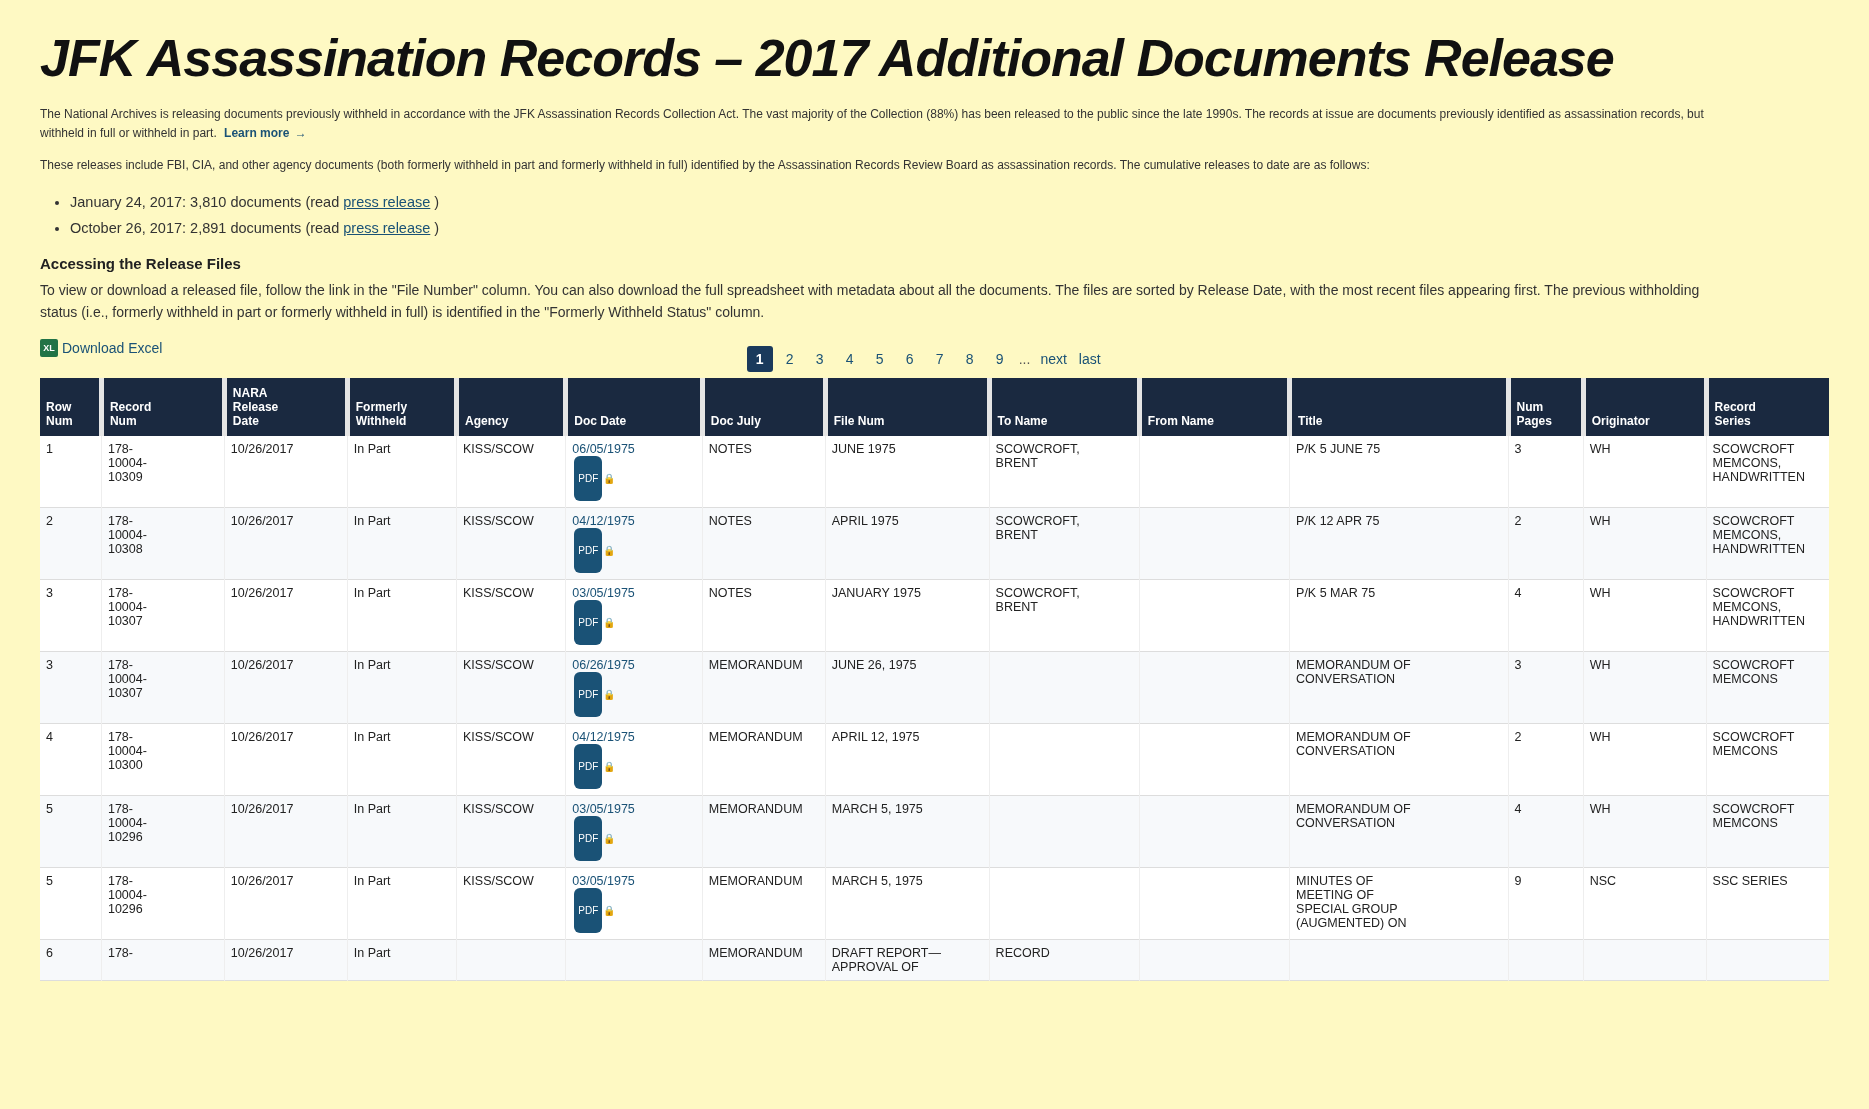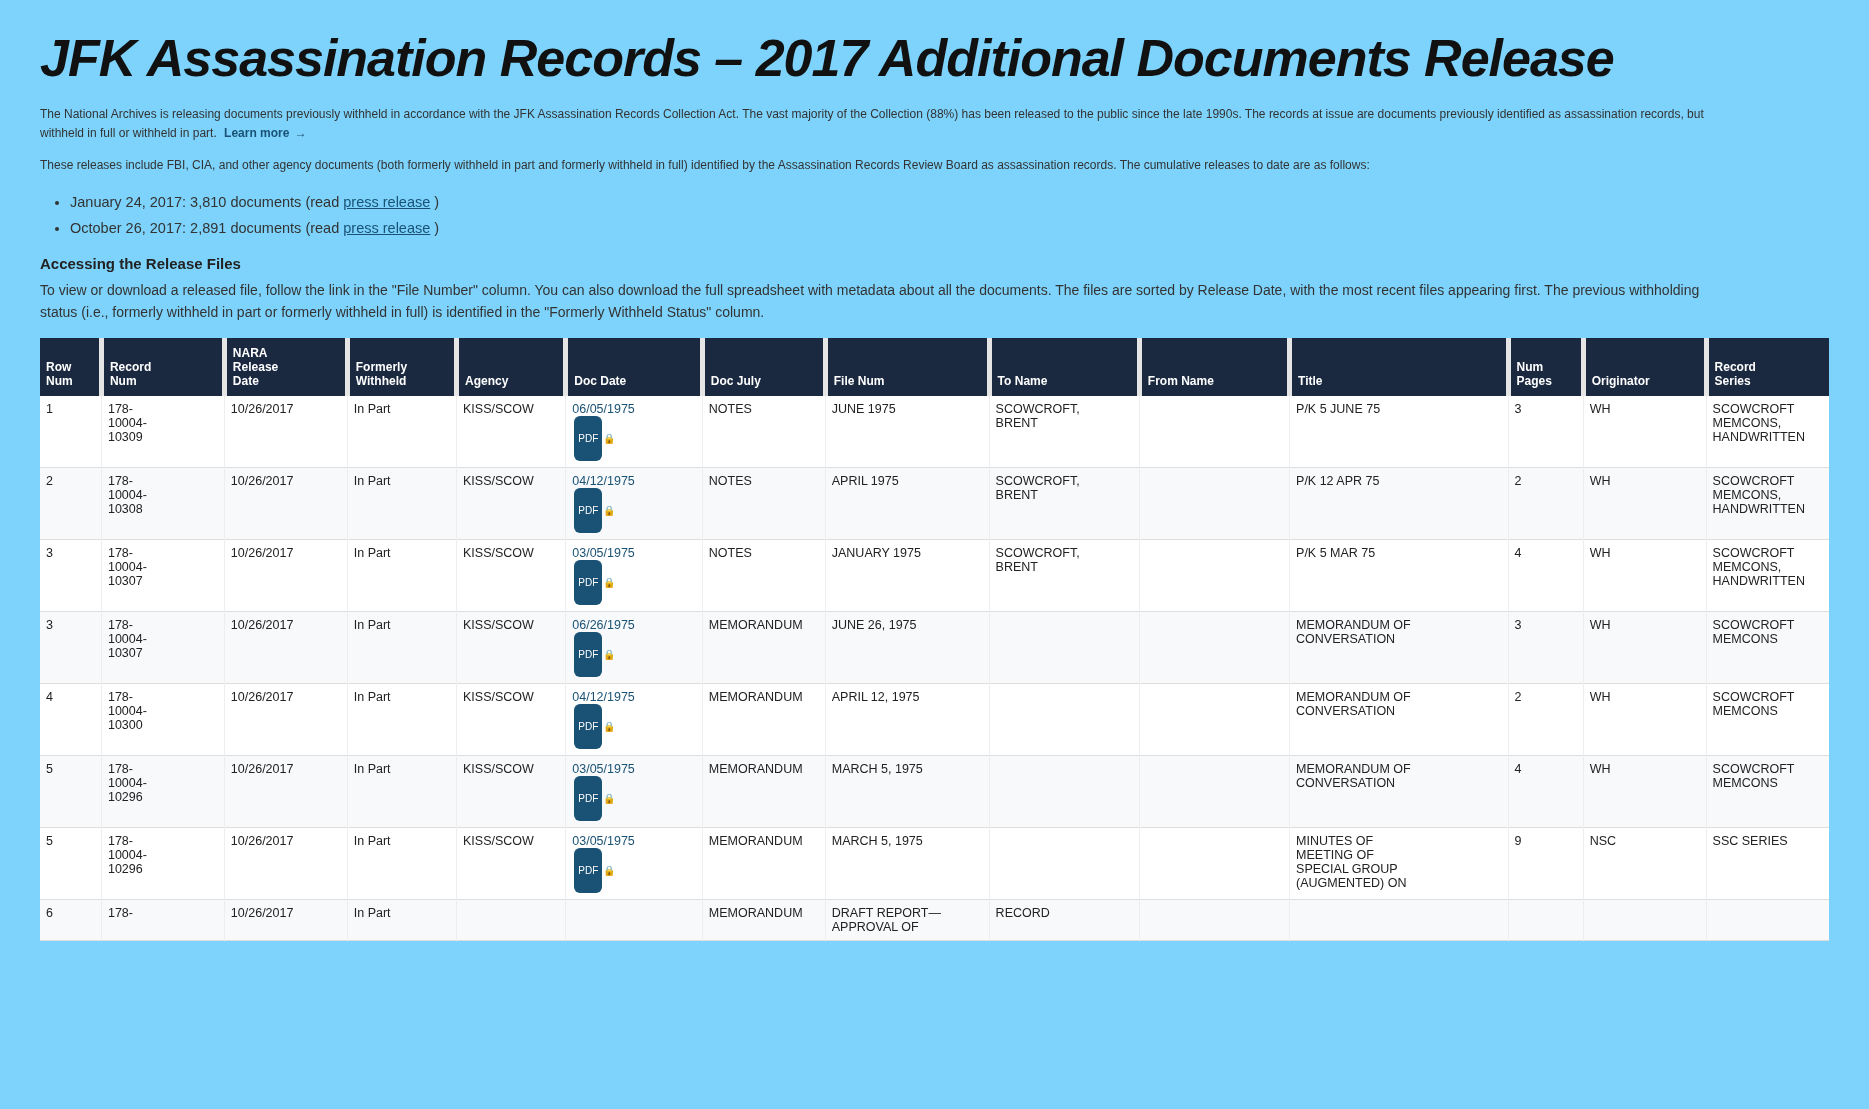--- a/index.html
+++ b/index.html
@@ -4,21 +4,21 @@
   <style>
     * { box-sizing: border-box; margin: 0; padding: 0; }
     body {
       background: #e8e8e8;
       font-family: Arial, Helvetica, sans-serif;
       font-size: 14px;
       color: #222;
       overflow-x: hidden;
     }
     .page-container {
-      background: #7dd3fc;
+      background: #fef9c3;
       max-width: 1869px;
       min-height: 1109px;
       padding: 30px 40px 40px 40px;
       position: relative;
     }
     .page-title {
       font-size: 52px;
       font-weight: bold;
       font-style: italic;
       color: #111;
@@ -225,20 +225,41 @@
       <span>October 26, 2017: 2,891 documents (read </span>
       <a href="#" style="color:#1a5276;">press release</a>
       <span>)</span>
     </li>
   </ul>
 
   <p class="section-heading">Accessing the Release Files</p>
 
   <p class="description-text">To view or download a released file, follow the link in the "File Number" column. You can also download the full spreadsheet with metadata about all the documents. The files are sorted by Release Date, with the most recent files appearing first. The previous withholding status (i.e., formerly withheld in part or formerly withheld in full) is identified in the "Formerly Withheld Status" column.</p>
 
+  <div style="display:flex; align-items:center; justify-content:space-between; margin-bottom:6px;">
+    <a href="#" class="download-link">
+      <span class="excel-icon">XL</span>
+      <span>Download Excel</span>
+    </a>
+    <div class="pagination">
+      <a class="pagination-number active">1</a>
+      <a class="pagination-number">2</a>
+      <a class="pagination-number">3</a>
+      <a class="pagination-number">4</a>
+      <a class="pagination-number">5</a>
+      <a class="pagination-number">6</a>
+      <a class="pagination-number">7</a>
+      <a class="pagination-number">8</a>
+      <a class="pagination-number">9</a>
+      <span class="pagination-dots">...</span>
+      <a class="pagination-link">next</a>
+      <a class="pagination-link">last</a>
+    </div>
+    <div style="width:140px;"></div>
+  </div>
 
   <div class="table-wrapper">
     <table>
       <thead>
         <tr>
           <th class="col-row">Row<br>Num</th>
           <th class="col-record">Record<br>Num</th>
           <th class="col-nara">NARA<br>Release<br>Date</th>
           <th class="col-formerly">Formerly<br>Withheld</th>
           <th class="col-agency">Agency</th>

